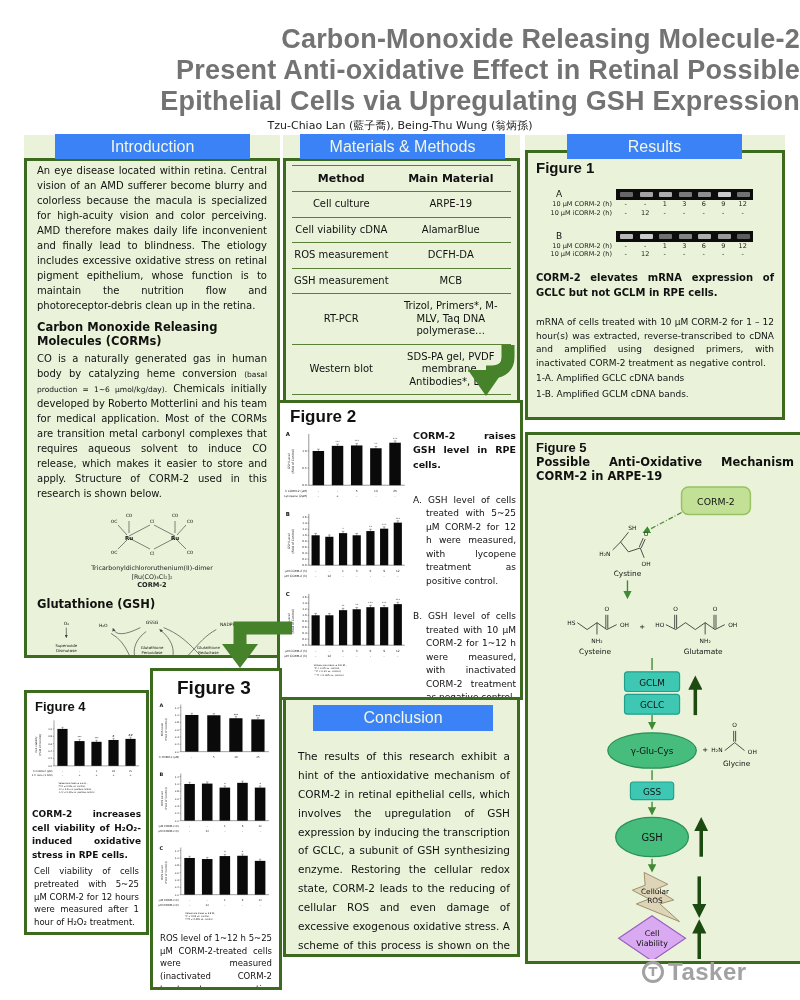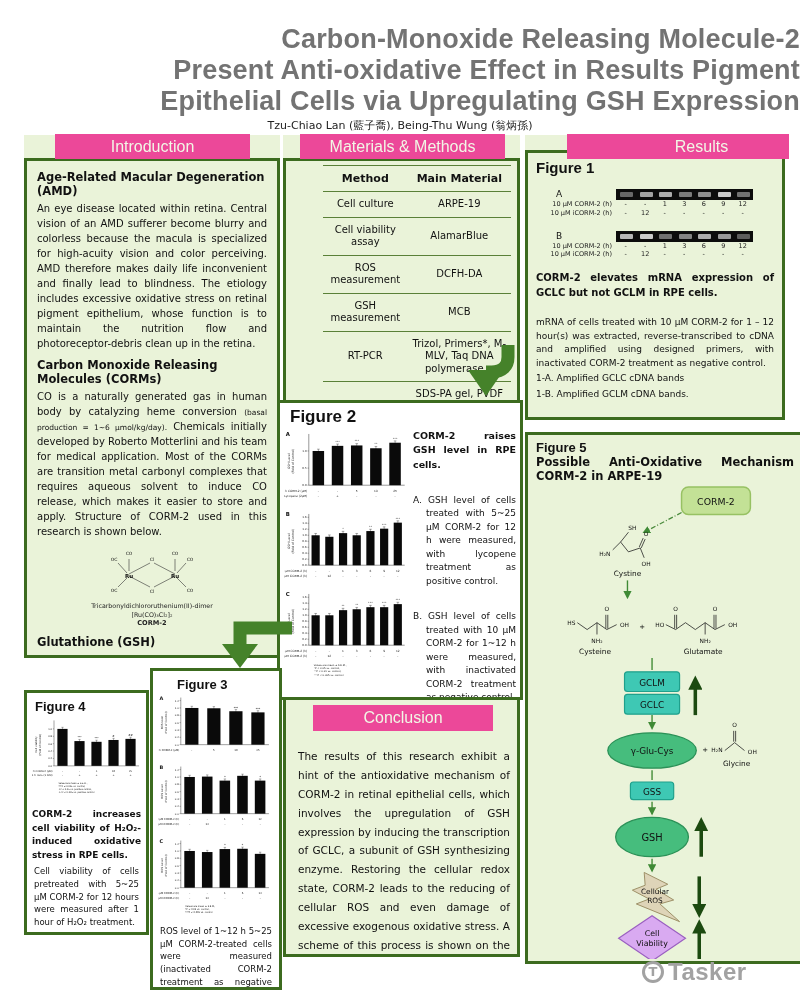--- a/index.html
+++ b/index.html
@@ -2,21 +2,21 @@
 <html><head>
 <meta charset="utf-8">
 <style>
   html,body{margin:0;padding:0;background:#fff;}
   .poster{position:relative;width:800px;height:1000px;background:#ffffff;overflow:hidden;
           font-family:"DejaVu Sans",sans-serif;color:#111;}
   .title{position:absolute;top:24px;left:0;width:800px;text-align:right;color:#737373;
          font-family:"Liberation Sans",sans-serif;font-weight:bold;font-size:27px;line-height:31px;letter-spacing:.2px;}
   .authors{position:absolute;top:118px;left:0;width:800px;text-align:center;font-size:11px;color:#222;}
   .hdrstrip{position:absolute;top:135px;height:24px;background:#eaf3d9;}
-  .hdrbox{position:absolute;top:134px;height:25px;background:#ec4899;color:#f2f7e6;
+  .hdrbox{position:absolute;top:134px;height:25px;background:#3b82f6;color:#f2f7e6;
           font-family:"Liberation Sans",sans-serif;font-size:16px;text-align:center;line-height:25px;z-index:3;}
   .panel{position:absolute;background:#eaf3d9;border:3px solid #3c6b1f;box-sizing:border-box;overflow:hidden;}
   .whitebox{position:absolute;background:#ffffff;border:3px solid #3c6b1f;box-sizing:border-box;overflow:hidden;z-index:2;}
   .ihead{font-weight:bold;font-size:11.5px;margin:7px 0 3px;}
   .ibody{font-size:10px;line-height:1.5;text-align:justify;margin:0 0 3px;}
   .smallnote{font-size:7.5px;}
   .centerwrap{text-align:center;margin:1px 0;}
   .structcap{font-size:6.3px;line-height:1.35;color:#222;}
   .structcap b{font-size:6.6px;}
   
@@ -59,34 +59,33 @@
   svg text{font-family:"DejaVu Sans",sans-serif;fill:#111;}
   .arrowsvg{position:absolute;z-index:4;}
 </style>
 </head>
 <body>
 
 <div class="poster">
 
   <div class="title">
     <div>Carbon-Monoxide Releasing Molecule-2</div>
-    <div>Present Anti-oxidative Effect in Results Pigment</div>
+    <div>Present Anti-oxidative Effect in Retinal Possible</div>
     <div>Epithelial Cells via Upregulating GSH Expression</div>
   </div>
   <div class="authors">Tzu-Chiao Lan (藍子喬), Being-Thu Wung (翁炳孫)</div>
 
   <div class="hdrstrip" style="left:24px;width:256px;"></div>
   <div class="hdrstrip" style="left:283px;width:237px;"></div>
   <div class="hdrstrip" style="left:525px;width:260px;"></div>
   <div class="hdrbox" style="left:55px;width:195px;">Introduction</div>
   <div class="hdrbox" style="left:300px;width:205px;">Materials &amp; Methods</div>
-  <div class="hdrbox" style="left:567px;width:175px;padding-left:47px;">Results</div>
+  <div class="hdrbox" style="left:567px;width:175px;">Results</div>
 
   <div class="panel" style="left:24px;top:158px;width:256px;height:500px;padding:2px 10px;">
-    <div class="ihead">Age-Related Macular Degeneration (AMD)</div>
     <div class="ibody">An eye disease located within retina. Central vision of an AMD sufferer become blurry and colorless because the macula is specialized for high-acuity vision and color perceiving. AMD therefore makes daily life inconvenient and finally lead to blindness. The etiology includes excessive oxidative stress on retinal pigment epithelium, whose function is to maintain the nutrition flow and photoreceptor-debris clean up in the retina.</div>
     <div class="ihead">Carbon Monoxide Releasing Molecules (CORMs)</div>
     <div class="ibody"><span>CO is a naturally generated gas in human body by catalyzing heme conversion </span><span class="smallnote">(basal production = 1~6 μmol/kg/day).</span><span> Chemicals initially developed by Roberto Motterlini and his team for medical application. Most of the CORMs are transition metal carbonyl complexes that requires aqueous solvent to induce CO release, which makes it easier to store and apply. Structure of CORM-2 used in this research is shown below.</span></div>
     <div class="centerwrap">
       <svg width="150" height="56" viewBox="0 0 150 56">
         <g stroke="#333" stroke-width="0.6">
           <line x1="52" y1="32" x2="73" y2="21"></line>
             <line x1="52" y1="34" x2="73" y2="45"></line>
           <line x1="98" y1="32" x2="77" y2="21"></line>
             <line x1="98" y1="34" x2="77" y2="45"></line>
@@ -145,33 +144,33 @@
         <text x="166" y="36" font-size="4" text-anchor="middle" fill="#333">Glutathione</text>
         <text x="166" y="41" font-size="4" text-anchor="middle" fill="#333">Reductase</text>
         <text x="108" y="68" font-size="4.6" text-anchor="middle">GSH</text>
         <text x="188" y="66" font-size="4.6" text-anchor="middle">NADP⁺</text>
       </svg>
     </div>
 
   </div>
 
   <div class="panel" style="left:283px;top:158px;width:237px;height:799px;">
-    <div style="position:absolute;left:6px;top:4px;right:6px;margin-left:31px;">
+    <div style="position:absolute;left:6px;top:4px;right:6px;">
       <table class="mtable">
           <tbody>
             <tr>
               <th>Method</th>
               <th>Main Material</th>
             </tr>
             <tr>
               <td>Cell culture</td>
               <td>ARPE-19</td>
             </tr>
             <tr>
-              <td>Cell viability assay</td>
+              <td>Cell viability cDNA</td>
               <td>AlamarBlue</td>
             </tr>
             <tr>
               <td>ROS measurement</td>
               <td>DCFH-DA</td>
             </tr>
             <tr>
               <td>GSH measurement</td>
               <td>MCB</td>
             </tr>
@@ -625,21 +624,21 @@
           <text x="36" y="93.0" font-size="3">Values are mean ± S.E.M.,</text>
           <text x="36" y="97.0" font-size="3">***P ≤ 0.005 vs. control,</text>
           <text x="36" y="101.0" font-size="3">#P &lt; 0.05 vs. positive control,</text>
           <text x="36" y="105.0" font-size="3">##P &lt; 0.005 vs. positive control</text>
         </svg></div>
     <div class="fcapb">CORM-2 increases cell viability of H₂O₂-induced oxidative stress in RPE cells.</div>
     <div class="fcap">Cell viability of cells pretreated with 5~25 μM CORM-2 for 12 hours were measured after 1 hour of H₂O₂ treatment.</div>
   </div>
 
   <div class="whitebox" style="left:150px;top:668px;width:132px;height:322px;">
-    <div class="figlabel" style="font-size:13px;margin-left:24px;">Figure 3</div>
+    <div class="figlabel" style="font-size:19px;margin-left:24px;">Figure 3</div>
     <div class="chart" style="margin:1px 0 0 5px;width:114px;"><svg viewBox="0 0 150 85.5" width="100%" xmlns="http://www.w3.org/2000/svg">
           <text x="2" y="9" font-size="6.5" font-weight="bold">A</text>
           <line x1="30" y1="6" x2="30" y2="68" stroke="#000" stroke-width="0.5"></line>
           <line x1="30" y1="68" x2="146" y2="68" stroke="#000" stroke-width="0.5"></line>
           <line x1="28.4" y1="68" x2="30" y2="68" stroke="#000" stroke-width="0.4"></line>
           <text x="27.4" y="69.2" font-size="3.3" text-anchor="end">0.0</text>
           <line x1="28.4" y1="58.33333333333333" x2="30" y2="58.33333333333333" stroke="#000" stroke-width="0.4"></line>
           <text x="27.4" y="59.5" font-size="3.3" text-anchor="end">0.2</text>
           <line x1="28.4" y1="48.666666666666664" x2="30" y2="48.666666666666664" stroke="#000" stroke-width="0.4"></line>
           <text x="27.4" y="49.9" font-size="3.3" text-anchor="end">0.4</text>

